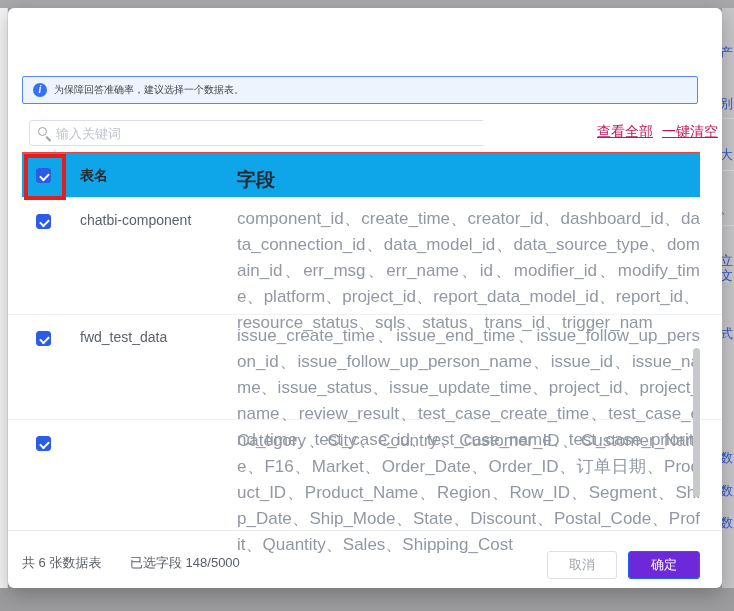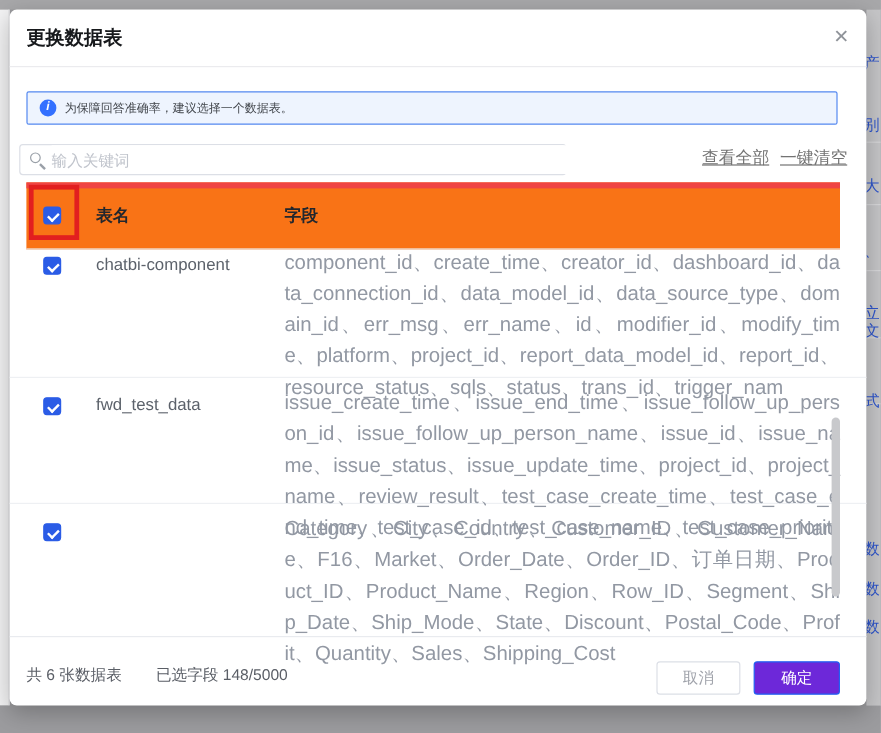--- a/index.html
+++ b/index.html
@@ -27,37 +27,37 @@
              color:#8f9399; font-size:16px; line-height:22px; text-align:center; cursor:pointer; }
 
   .banner { position:absolute; left:14px; top:68px; width:676px; height:28px;
             background:#eef4fe; border:1px solid #5488f0; border-radius:2px;
             display:flex; align-items:center; padding-left:10px; }
   .info-ic { width:14px; height:14px; border-radius:50%; background:#3370ff; color:#fff;
              font-size:10px; font-weight:700; line-height:14px; text-align:center;
              font-style:italic; flex:0 0 auto; }
   .banner-text { margin-left:7px; font-size:10px; color:#43474d; }
 
-  .search { position:absolute; left:8px; top:112px; width:456px; height:26px;
+  .search { position:absolute; left:21px; top:112px; width:456px; height:26px;
             border:1px solid #dcdfe6; border-radius:3px; background:#fff; }
   .search input { position:absolute; left:26px; top:0; width:516px; height:24px; border:none; outline:none;
                   font-size:13px; color:#333; font-family:inherit; }
   .search input::placeholder { color:#c0c4cc; }
   .mag { position:absolute; left:8px; top:6px; width:9px; height:9px;
          border:1.5px solid #9aa0a8; border-radius:50%; }
   .mag::after { content:""; position:absolute; left:8px; top:8px; width:6px; height:1.5px;
                 background:#9aa0a8; transform:rotate(45deg); transform-origin:0 0; }
 
-  .link { position:absolute; top:115px; font-size:14px; color:#737373; text-decoration:underline; cursor:pointer; white-space:nowrap; }
+  .link { position:absolute; top:115px; font-size:14px; color:#be185d; text-decoration:underline; cursor:pointer; white-space:nowrap;margin-left:12px; }
   .link-viewall { left:577px; } .link-clear { left:642px;text-align:center; }
 
-  .thead { position:absolute; left:14px; top:144px; width:678px; height:56px;
-           background:#f97316; border-top:5px solid #ef4444; border-bottom:1px solid #eceef1; }
+  .thead { position:absolute; left:14px; top:144px; width:678px; height:46px;
+           background:#0ea5e9; border-top:1px solid #ef4444; border-bottom:1px solid #eceef1; }
   .th-name  { position:absolute; left:58px; top:14px; font-size:14px; font-weight:700; color:#23272e; }
-  .th-field { position:absolute; left:215px; top:14px; font-size:14px; font-weight:700; color:#23272e; }
+  .th-field { position:absolute; left:215px; top:14px; font-size:19px; font-weight:700; color:#23272e; }
 
   .cb { position:absolute; width:15px; height:15px; border:1px solid #c3c7cf; border-radius:3px;
         background:#fff; cursor:pointer; }
   .cb.checked { background:#2b5ce6; border-color:#2b5ce6; }
   .cb.checked::after { content:""; position:absolute; left:3px; top:3.5px; width:7px; height:4px;
         border-left:2px solid #fff; border-bottom:2px solid #fff; transform:rotate(-45deg); }
   .thead .cb { left:14px; top:15px; }
 
   .rows { position:absolute; left:0; top:190px; width:733px; }
   .trow { position:relative; width:714px; }
@@ -104,24 +104,20 @@
     <span class="bg-frag" style="top:244px">立、</span>
     <span class="bg-frag" style="top:259px">文</span>
     <span class="bg-frag" style="top:317px">式、</span>
     <span class="bg-frag" style="top:441px">数</span>
     <span class="bg-frag" style="top:474px">数</span>
     <span class="bg-frag" style="top:506px">数</span>
   </div>
 
   <div class="modal">
 
-    <div class="m-header">
-      <span class="m-title">更换数据表</span>
-      <button class="m-close">✕</button>
-    </div>
 
     <div class="banner">
       <span class="info-ic">i</span>
       <span class="banner-text">为保障回答准确率，建议选择一个数据表。</span>
     </div>
 
     <div class="search">
       <span class="mag"></span>
       <input type="text" placeholder="输入关键词" style="">
     </div>

